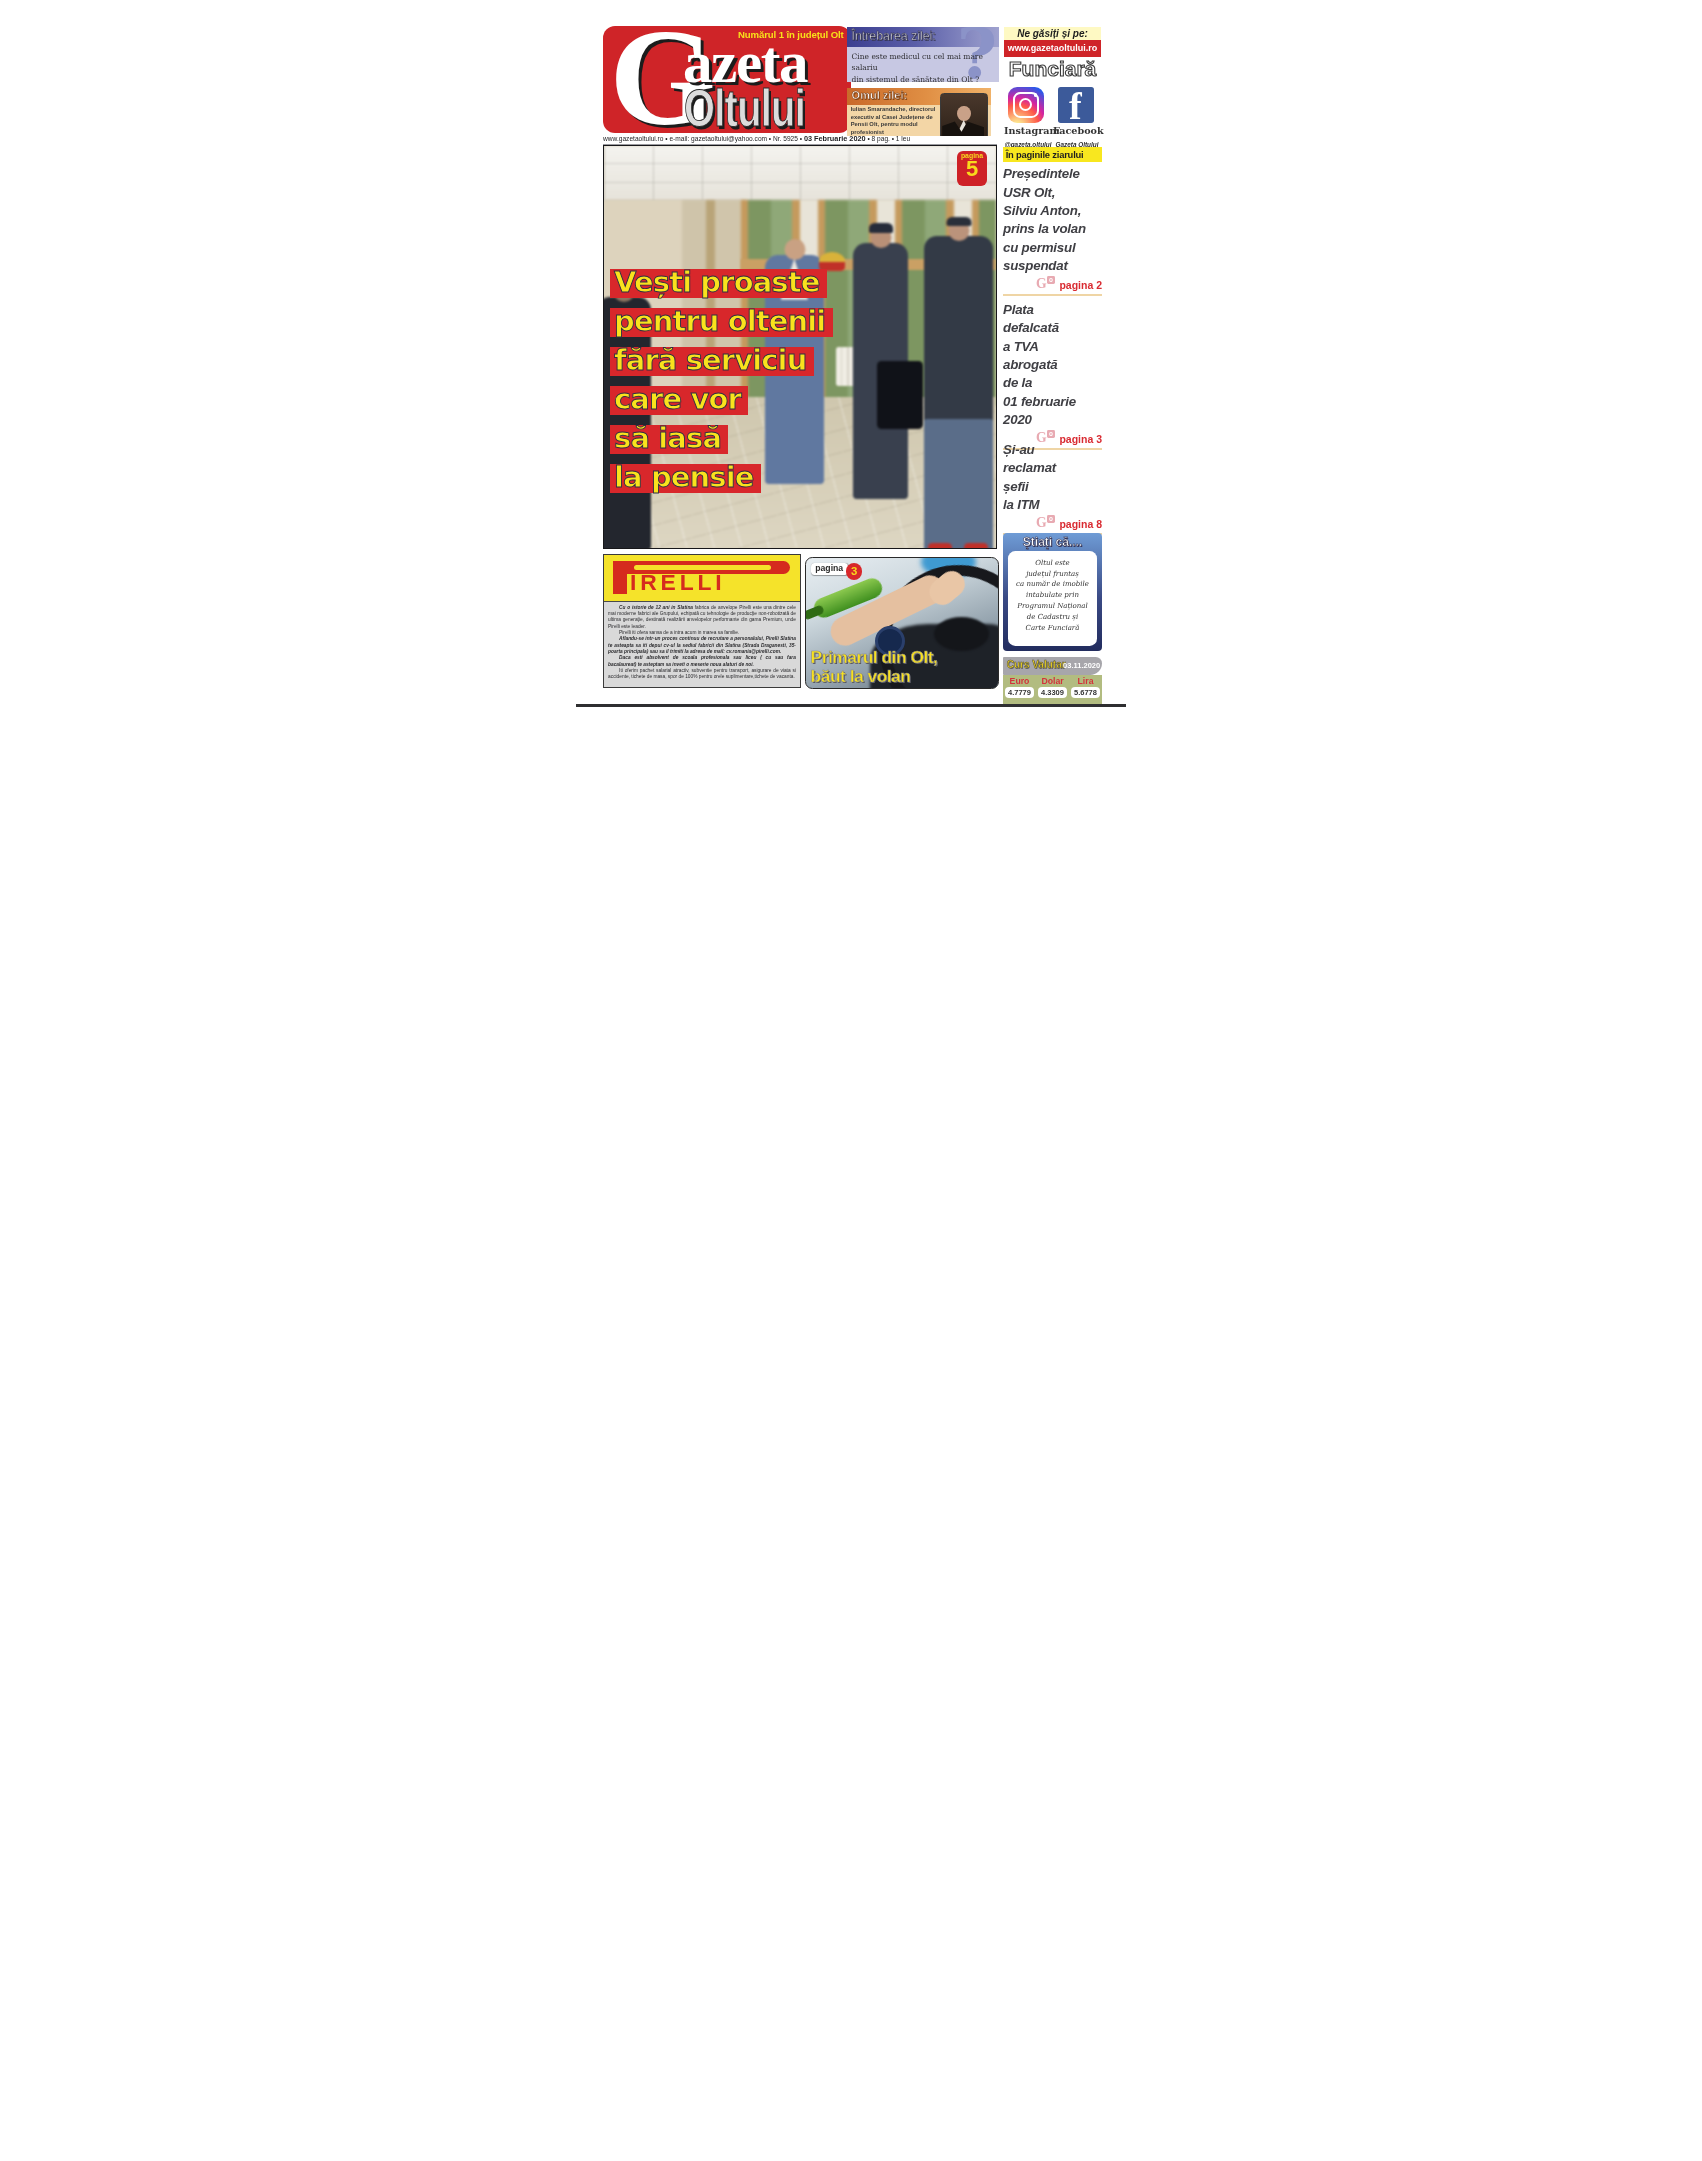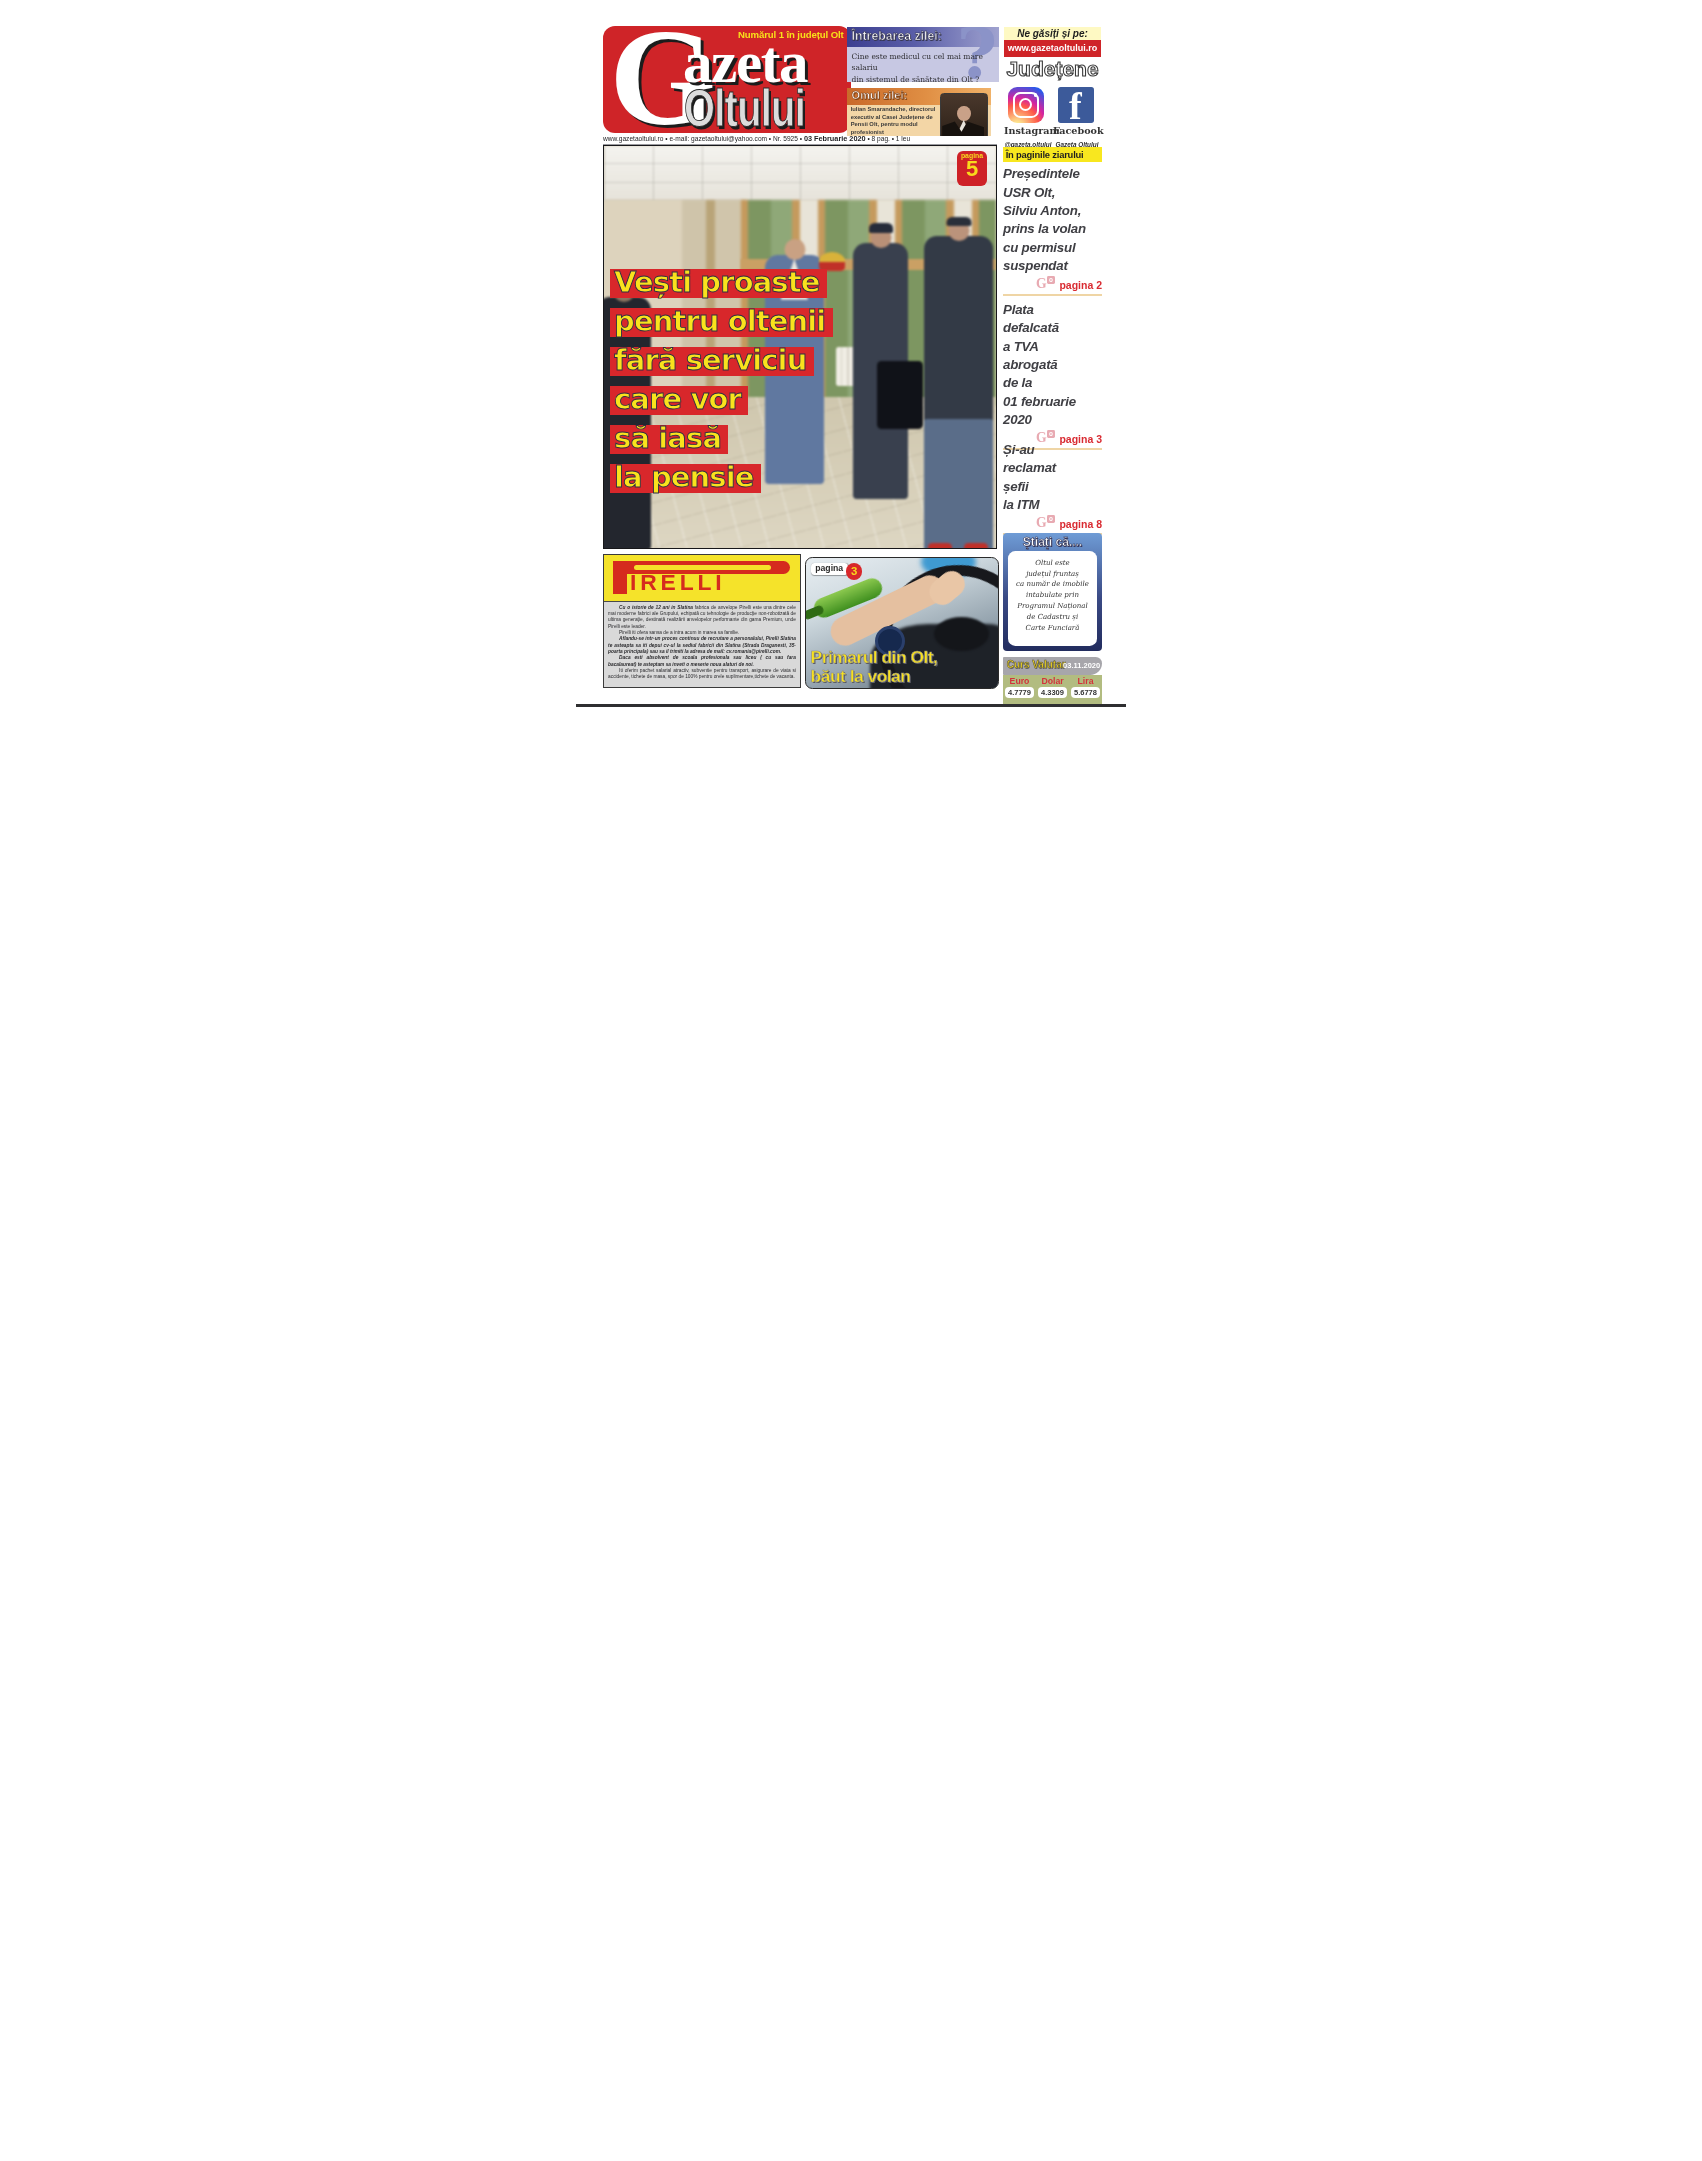--- a/index.html
+++ b/index.html
@@ -20,21 +20,21 @@
   .info-line b{font-size:7.3px;}
   .info-rule{position:absolute;left:36px;top:144px;width:394px;height:2.3px;background:#9a9a9e;}
 
   
   .q-box{position:absolute;left:280px;top:26.5px;width:152px;height:55px;overflow:hidden;}
   .q-head{position:absolute;left:0;top:0;right:0;height:20px;
           background:linear-gradient(90deg,#3c3f90 0%,#5a5ea8 45%,#9fa2cf 100%);}
   .q-body{position:absolute;left:0;top:20px;right:0;bottom:0;background:#c7c8e3;}
   .q-mark{position:absolute;right:1.8px;top:-7.3px;font-family:"DejaVu Serif",serif;font-weight:700;
           font-size:69px;color:#8b93c8;z-index:1;line-height:1;}
-  .q-title{position:absolute;left:4.6px;top:2.7px;z-index:2;color:#fff;font-weight:700;font-size:12.3px;
+  .q-title{position:absolute;left:4.6px;top:2.7px;z-index:2;color:#fff;font-weight:400;font-size:12.3px;
           -webkit-text-stroke:0.5px #2b2b4b;text-shadow:0.9px 0.9px 0 #3a3a55;text-align:right;}
   .q-text{position:absolute;left:4.6px;top:24px;z-index:2;width:137px;font-family:"DejaVu Serif",serif;
           font-size:7.5px;line-height:1.55;color:#2f2f33;white-space:pre-line;}
 
   
   .m-box{position:absolute;left:280px;top:88px;width:144px;height:48px;overflow:hidden;}
   .m-head{position:absolute;left:0;top:0;right:0;height:16.5px;
           background:linear-gradient(90deg,#c96a2a 0%,#e08f44 55%,#f0b269 100%);}
   .m-title{position:absolute;left:4.6px;top:0.9px;color:#fff;font-weight:800;font-size:11px;
           -webkit-text-stroke:0.5px #7a3c10;text-shadow:0.9px 0.9px 0 #8a4a18;}
@@ -236,21 +236,21 @@
         <div class="mp-shirt"></div>
         <div class="mp-suit"></div>
 
       </div>
     </div>
   </div>
 
   <div class="social">
     <div class="s-yellow">Ne găsiți și pe:</div>
     <div class="s-red">www.gazetaoltului.ro</div>
-    <div class="s-kiosk">Județene</div>
+    <div class="s-kiosk">Funciară</div>
     <div class="ig-icon">
       <div class="ig-frame"></div>
       <div class="ig-lens"></div>
       <div class="ig-dot"></div>
     </div>
     <div class="fb-icon">
         <span class="fb-f">f</span>
       </div>
     <div class="s-label ig">Instagram</div>
     <div class="s-label fb">Facebook</div>

